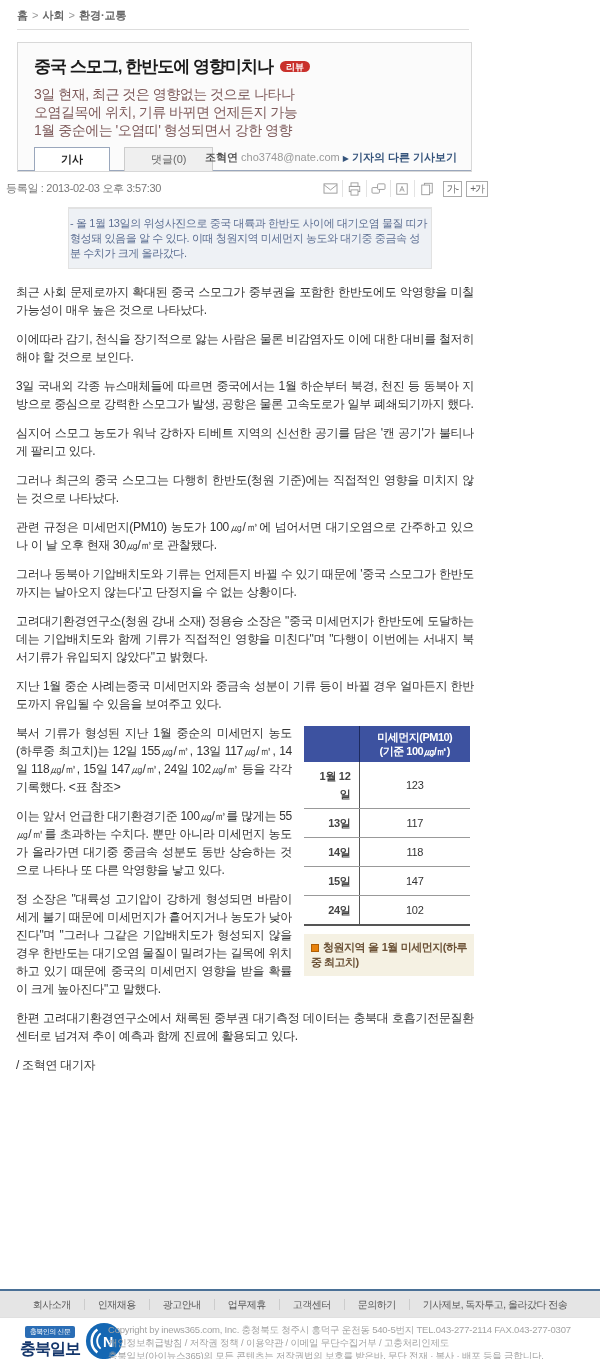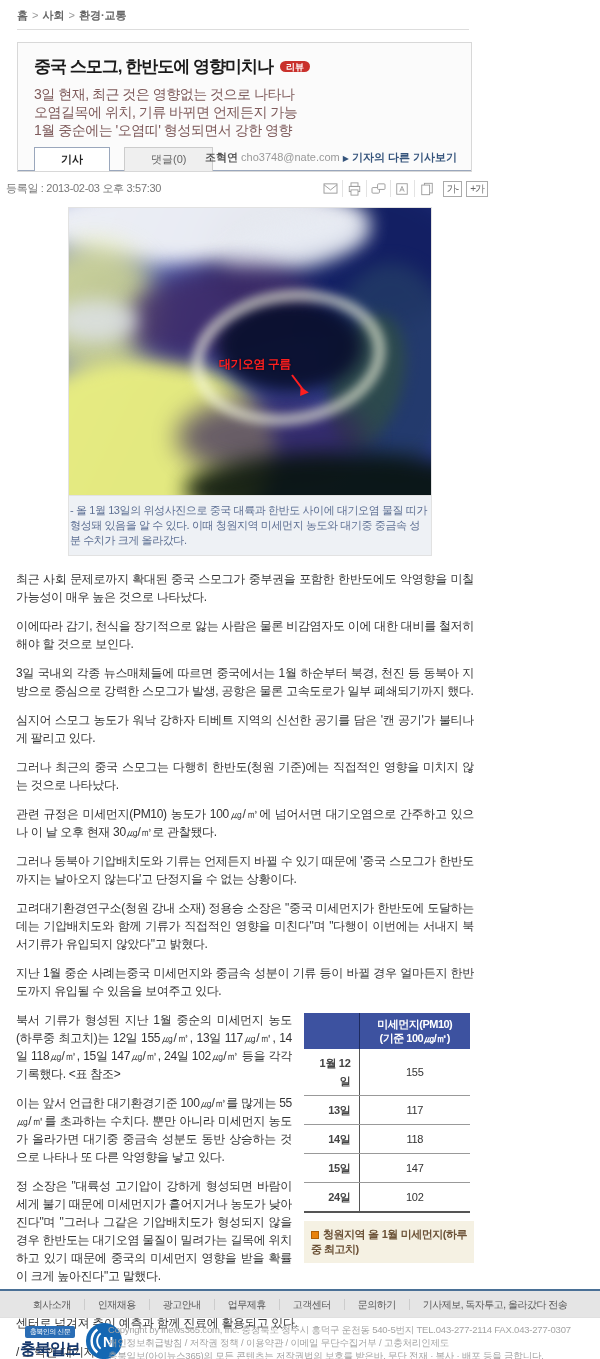--- a/index.html
+++ b/index.html
@@ -195,42 +195,20 @@
           <rect x="5" y="1.5" width="9" height="11" fill="none" stroke="#999"></rect>
           <rect x="2" y="3.5" width="9" height="11" fill="#fff" stroke="#999"></rect>
         </svg>
     </span>
     <button class="font-btn">가-</button>
     <button class="font-btn">+가</button>
   </span>
 </div>
 
 <div class="figure">
-  <div class="sat">
-    <div class="blob b-toprightdark"></div>
-    <div class="blob b-topcloud"></div>
-    <div class="blob b-topcloud2"></div>
-    <div class="blob b-rightland"></div>
-    <div class="blob b-korea"></div>
-    <div class="blob b-yellowup"></div>
-    <div class="blob b-yellow"></div>
-    <div class="blob b-purple"></div>
-    <div class="blob b-purple2"></div>
-    <div class="blob b-leftmid"></div>
-    <div class="blob b-centerdark"></div>
-    <div class="blob b-swirl"></div>
-    <div class="blob b-bottomdark"></div>
-    <div class="sat-label">대기오염 구름</div>
-    <div class="sat-arrow">
-      <svg width="22" height="26" viewBox="0 0 22 26">
-          <path d="M3 2 L15 18" stroke="#ff1f1f" stroke-width="2" fill="none"></path>
-          <path d="M17 24 L9 19 L17 14 Z" fill="#ff1f1f" transform="rotate(-55 14 19)"></path>
-        </svg>
-    </div>
-  </div>
   <div class="caption">- 올 1월 13일의 위성사진으로 중국 대륙과 한반도 사이에 대기오염 물질 띠가 형성돼 있음을 알 수 있다. 이때 청원지역 미세먼지 농도와 대기중 중금속 성분 수치가 크게 올라갔다.</div>
 </div>
 
 <div class="article">
   <p>최근 사회 문제로까지 확대된 중국 스모그가 중부권을 포함한 한반도에도 악영향을 미칠 가능성이 매우 높은 것으로 나타났다.</p>
   <p>이에따라 감기, 천식을 장기적으로 앓는 사람은 물론 비감염자도 이에 대한 대비를 철저히 해야 할 것으로 보인다.</p>
   <p>3일 국내외 각종 뉴스매체들에 따르면 중국에서는 1월 하순부터 북경, 천진 등 동북아 지방으로 중심으로 강력한 스모그가 발생, 공항은 물론 고속도로가 일부 폐쇄되기까지 했다.</p>
   <p>심지어 스모그 농도가 워낙 강하자 티베트 지역의 신선한 공기를 담은 '캔 공기'가 불티나게 팔리고 있다.</p>
   <p>그러나 최근의 중국 스모그는 다행히 한반도(청원 기준)에는 직접적인 영향을 미치지 않는 것으로 나타났다.</p>
   <p>관련 규정은 미세먼지(PM10) 농도가 100㎍/㎥에 넘어서면 대기오염으로 간주하고 있으나 이 날 오후 현재 30㎍/㎥로 관찰됐다.</p>
@@ -245,21 +223,21 @@
           <th class="corner"></th>
           <th>
             <span class="th-line">미세먼지(PM10)</span>
             <span class="th-line">(기준  100㎍/㎥)</span>
           </th>
         </tr>
       </thead>
       <tbody>
         <tr>
           <td class="day">1월 12일</td>
-          <td class="val">155</td>
+          <td class="val">123</td>
         </tr>
         <tr>
           <td class="day">13일</td>
           <td class="val">117</td>
         </tr>
         <tr>
           <td class="day">14일</td>
           <td class="val">118</td>
         </tr>
         <tr>

